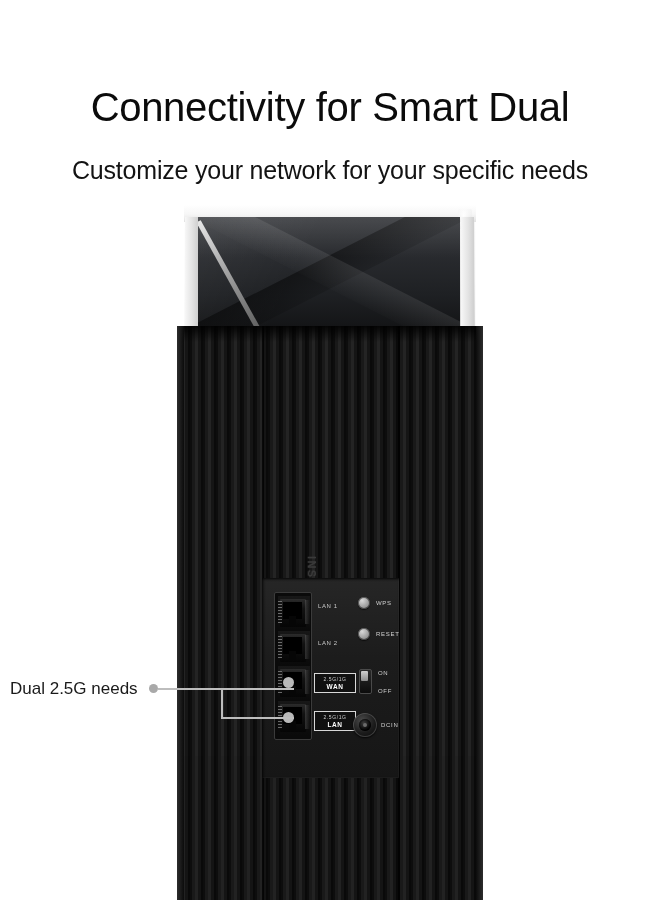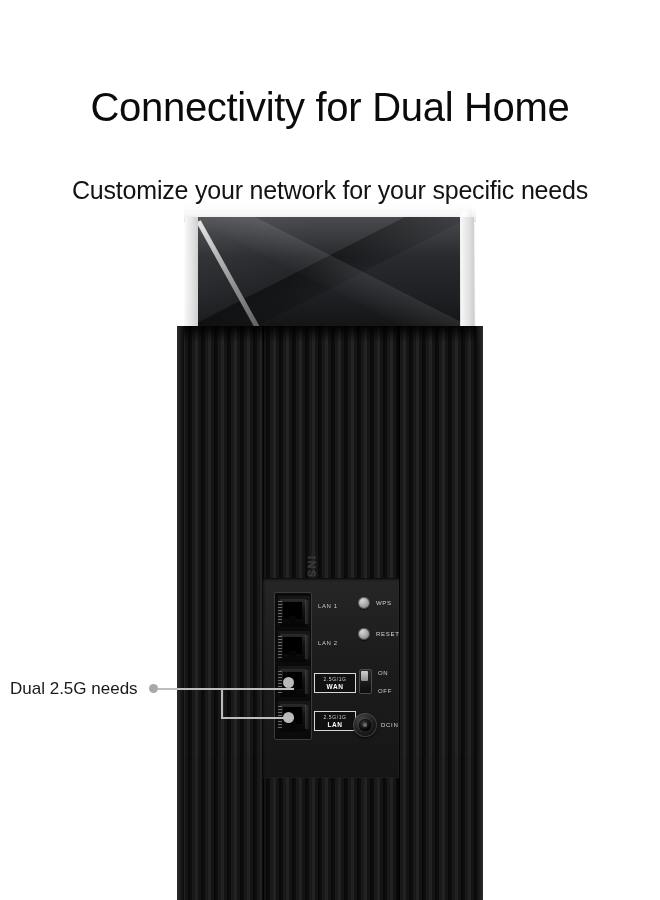--- a/index.html
+++ b/index.html
@@ -35,21 +35,20 @@
     position: absolute;
     left: 0; top: 155px;
     width: 660px;
     text-align: center;
     font-size: 25px;
     line-height: 30px;
     font-weight: 400;
     letter-spacing: -0.2px;
     color: #131313;
     white-space: nowrap;
-    margin-top: 20px;
   }
 
   
   .photo-stage {
     position: absolute;
     left: 0; top: 196px;
     width: 660px;
     height: 625px;
   }
 
@@ -302,21 +301,21 @@
     background: #a9a9a9;
     left: 149px; top: 684px;
   }
   .cl-h1 { position:absolute; left: 158px; top: 687.5px; width: 136px; height: 2px; background:#bdbdbd; }
   .cl-v  { position:absolute; left: 221px; top: 688px;  width: 2px;   height: 30px; background:#bdbdbd; }
   .cl-h2 { position:absolute; left: 221px; top: 716.5px; width: 73px;  height: 2px; background:#bdbdbd; }
 </style>
 </head>
 <body>
 
-<div class="headline">Connectivity for Dual Home</div>
+<div class="headline">Connectivity for Smart Dual</div>
 
 <div class="subhead">Customize your network for your specific needs</div>
 
 <div class="photo-stage">
 
   <div class="cap-outer"></div>
   <div class="cap-pillar-l"></div>
   <div class="cap-pillar-r"></div>
   <div class="cap-glass">
     <div class="xlogo-b"></div>

